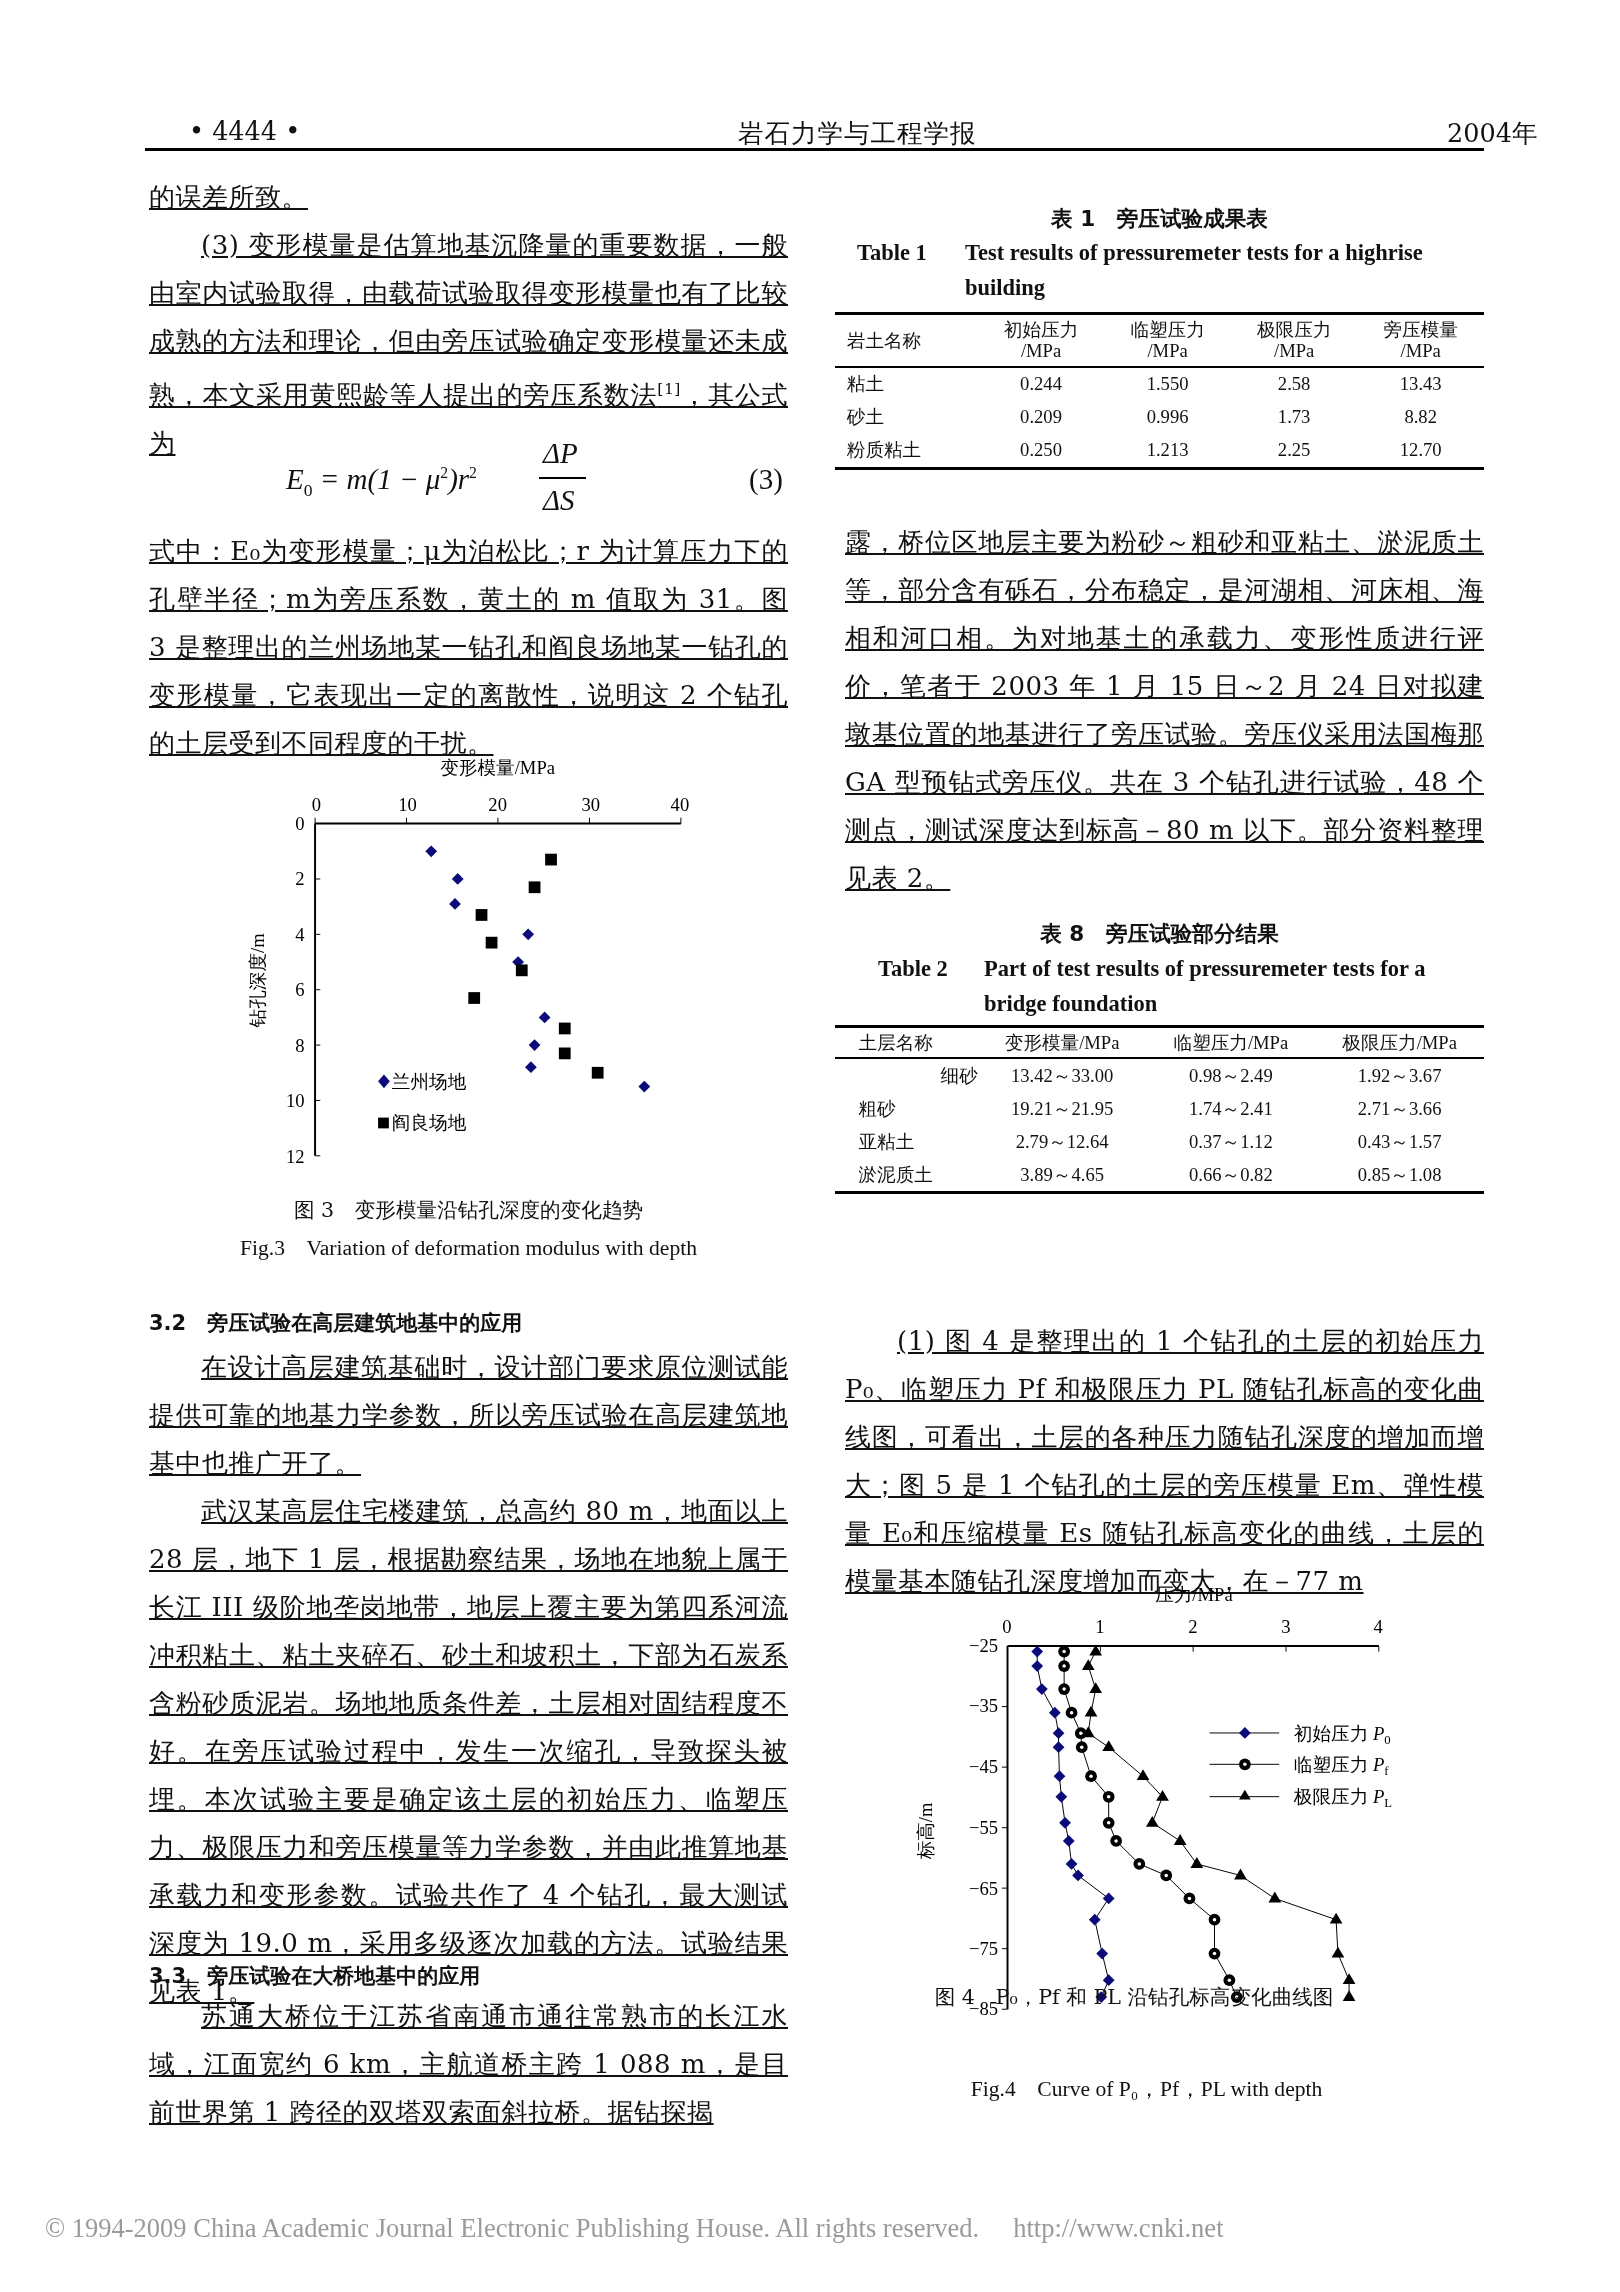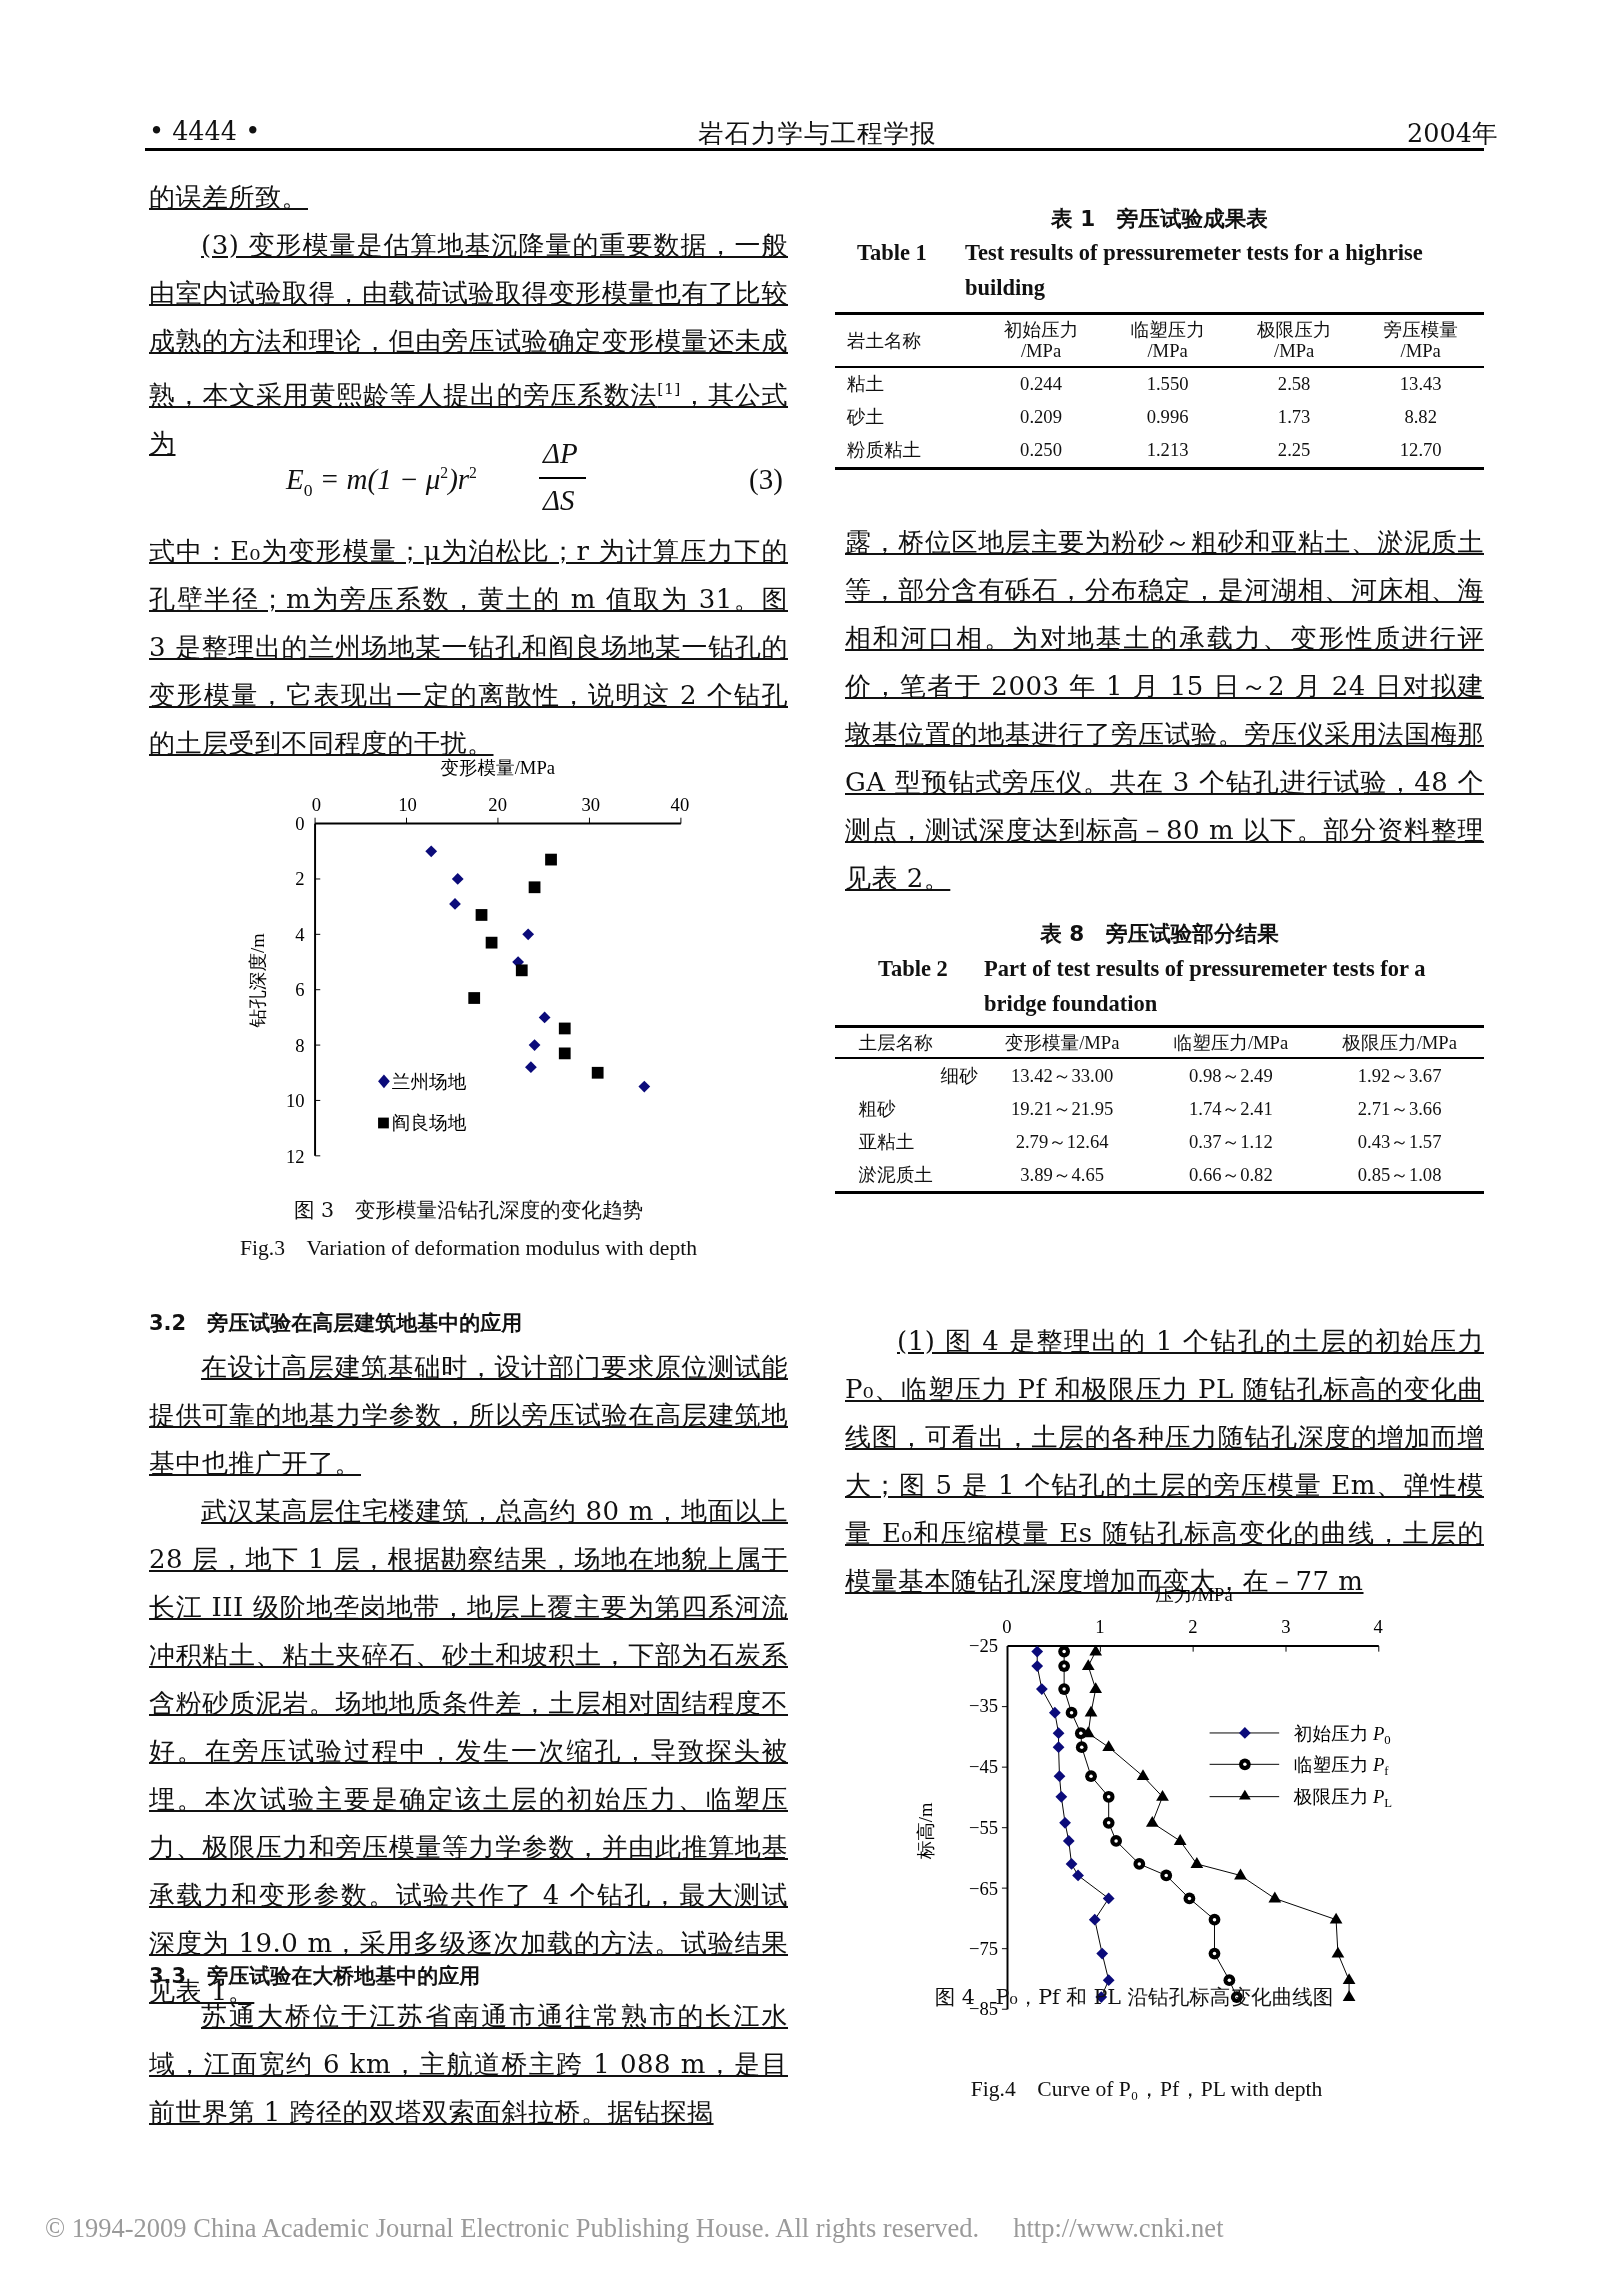--- a/index.html
+++ b/index.html
@@ -1,18 +1,18 @@
 <!DOCTYPE html>
 <html><head>
 <meta charset="utf-8">
 <style>
   html, body { margin:0; padding:0; background:#ffffff; }
   body { width:1620px; height:2293px; position:relative; font-family:"DejaVu Serif", "Liberation Serif", serif; color:#111; overflow:hidden; }
   .abs { position:absolute; }
-  .hdr { font-size:25.5px; }
+  .hdr { font-size:25.5px;margin-left:40px; }
   .rule { position:absolute; background:#000; }
   .para { position:absolute; font-size:26px; line-height:48px; letter-spacing:0.5px; text-align:justify;text-decoration:underline; }
   .para p { margin:0; }
   .indent { text-indent:2em; }
   .sec { font-family:"DejaVu Sans", "Liberation Sans", sans-serif; font-weight:bold; font-size:21px; }
   .tcap-cn { font-family:"DejaVu Sans", "Liberation Sans", sans-serif; font-weight:bold; font-size:21.6px; text-align:center; }
   .tcap-en { font-family:"Liberation Serif", serif; font-weight:bold; font-size:22.5px; line-height:35px; }
   table.dt { border-collapse:collapse; width:100%; font-family:"Liberation Serif", serif; font-size:18.6px; }
   table.dt th { font-weight:normal; padding:3.9px 2px; text-align:center; line-height:21.6px; }
   table.dt td { text-align:center; padding:0; height:33px; }

